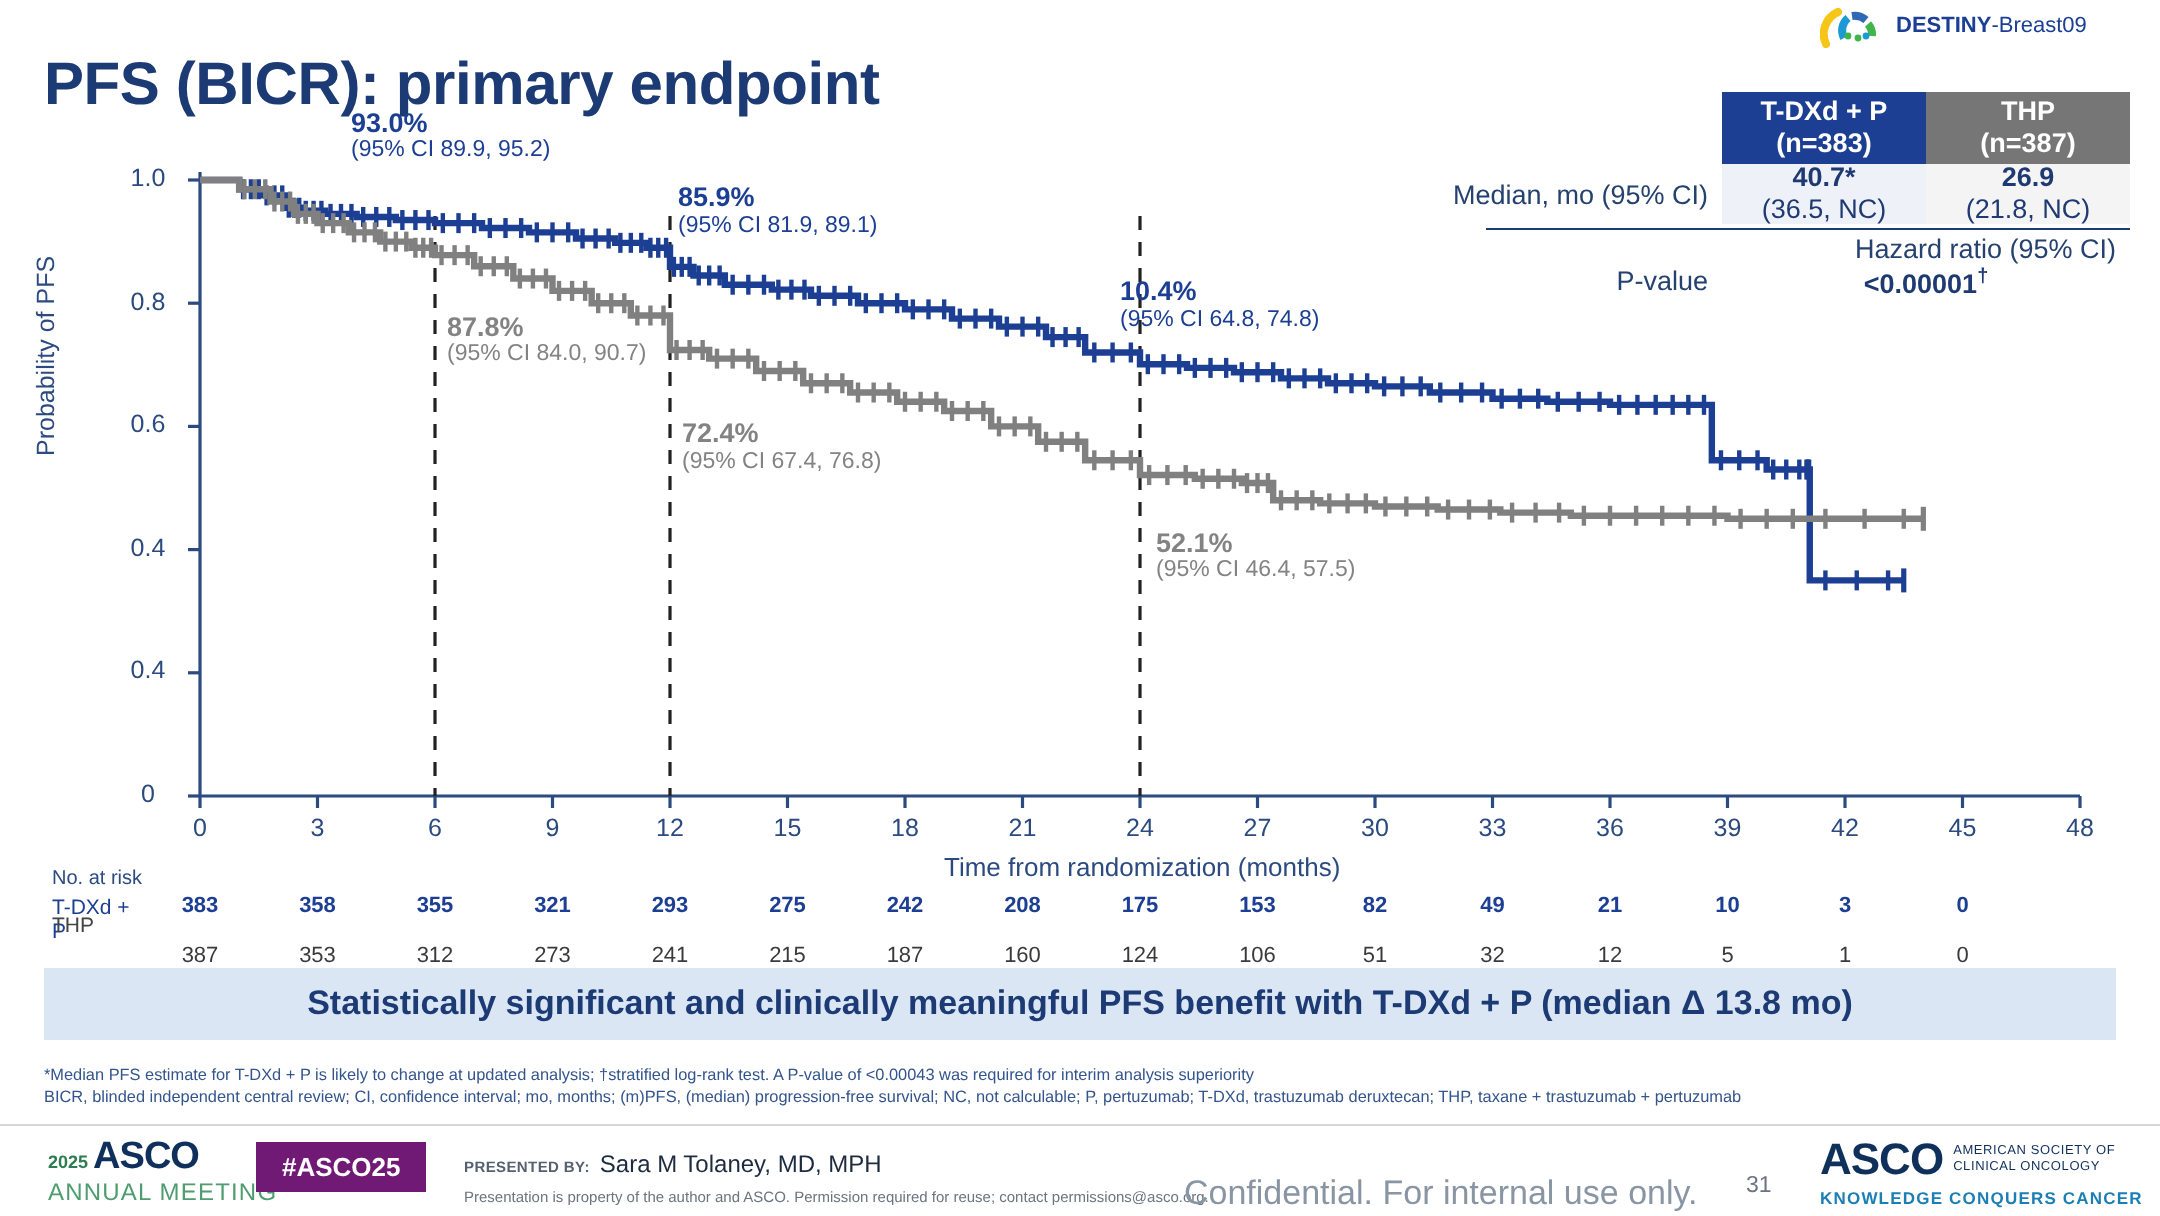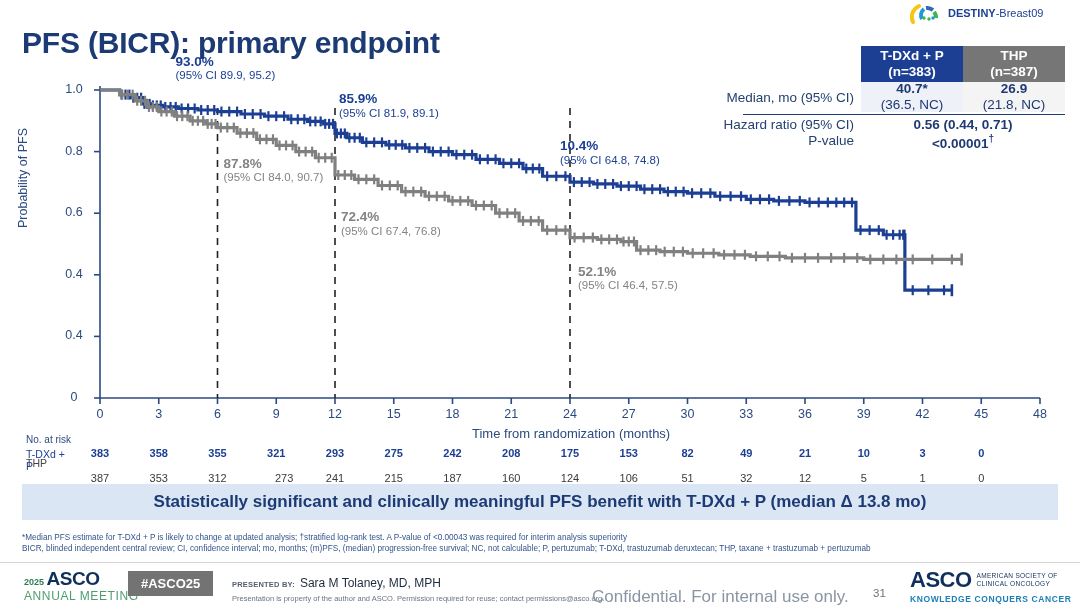--- a/index.html
+++ b/index.html
@@ -78,21 +78,21 @@
   .fn{position:absolute;left:22px;font-size:8.2px;color:#33548c;white-space:nowrap;}
   .fn1{top:533px;}
   .fn2{top:544px;}
 
   
   .footer{position:absolute;left:0;top:562px;width:1080px;height:46px;border-top:1px solid #d6d6d6;background:#fff;}
   .asco-left{position:absolute;left:24px;top:6px;}
   .asco-left .l1{font-size:9px;font-weight:700;color:#2e7d52;line-height:1;}
   .asco-left .l1 .big{font-size:19px;font-weight:700;color:#10305c;letter-spacing:-0.5px;}
   .asco-left .l2{font-size:12px;color:#4e9c6f;letter-spacing:0.6px;margin-top:1px;}
-  .hashtag{position:absolute;left:128px;top:8px;background:#737373;color:#fff;font-size:13px;font-weight:700;padding:5px 13px;}
+  .hashtag{position:absolute;left:128px;top:8px;background:#701a75;color:#fff;font-size:13px;font-weight:700;padding:5px 13px;}
   .pres{position:absolute;left:232px;top:10px;}
   .pres .lbl{font-size:7.5px;font-weight:700;color:#56606e;letter-spacing:0.2px;}
   .pres .nm{font-size:12px;color:#1d2b3f;margin-left:5px;}
   .pres .perm{font-size:7.5px;color:#6b7480;margin-top:3px;}
   .conf{position:absolute;left:592px;top:24px;font-size:17px;color:#8a95a3;}
   .pageno{position:absolute;left:873px;top:24px;font-size:11.5px;color:#6b7480;}
   .asco-right{position:absolute;left:910px;top:6px;}
   .asco-right .r1{display:flex;align-items:flex-start;gap:5px;}
   .asco-right .bigname{font-size:22px;font-weight:700;color:#10305c;letter-spacing:-0.5px;line-height:1;}
   .asco-right .sub{font-size:6.5px;color:#10305c;line-height:1.25;letter-spacing:0.3px;padding-top:3px;}
@@ -139,21 +139,20 @@
         <div class="ci">(36.5, NC)</div>
       </div>
       <div class="rt-c2">
         <div class="v">26.9</div>
         <div class="ci">(21.8, NC)</div>
       </div>
     </div>
     <div class="rt-sep"></div>
     <div class="rt-row rt-hr">
       <div class="rt-lab">Hazard ratio (95% CI)</div>
-      <div class="rt-wide">0.56 (0.44, 0.71)</div>
     </div>
     <div class="rt-row rt-pv">
       <div class="rt-lab">P-value</div>
       <div class="rt-wide"><span>&lt;0.00001</span><span class="sup">†</span></div>
     </div>
   </div>
 
   <div class="chart">
     <div class="ylabel">Probability of PFS</div>
     <div class="xlabel">Time from randomization (months)</div>
@@ -473,21 +472,21 @@
     <div class="rowlabel r1">T-DXd + P</div>
     <div class="rowlabel r2">THP</div>
     <div id="riskcells">
         <div class="cell v1" style="left: 57px;">383</div>
         <div class="cell v2" style="left: 57px;">387</div>
         <div class="cell v1" style="left: 115.75px;">358</div>
         <div class="cell v2" style="left: 115.75px;">353</div>
         <div class="cell v1" style="left: 174.5px;">355</div>
         <div class="cell v2" style="left: 174.5px;">312</div>
         <div class="cell v1" style="left: 233.25px;">321</div>
-        <div class="cell v2" style="left: 233.25px; text-align: right;">273</div>
+        <div class="cell v2" style="left: 233.25px;">273</div>
         <div class="cell v1" style="left: 292px;">293</div>
         <div class="cell v2" style="left: 292px;">241</div>
         <div class="cell v1" style="left: 350.75px;">275</div>
         <div class="cell v2" style="left: 350.75px;">215</div>
         <div class="cell v1" style="left: 409.5px;">242</div>
         <div class="cell v2" style="left: 409.5px;">187</div>
         <div class="cell v1" style="left: 468.25px;">208</div>
         <div class="cell v2" style="left: 468.25px;">160</div>
         <div class="cell v1" style="left: 527px;">175</div>
         <div class="cell v2" style="left: 527px;">124</div>

